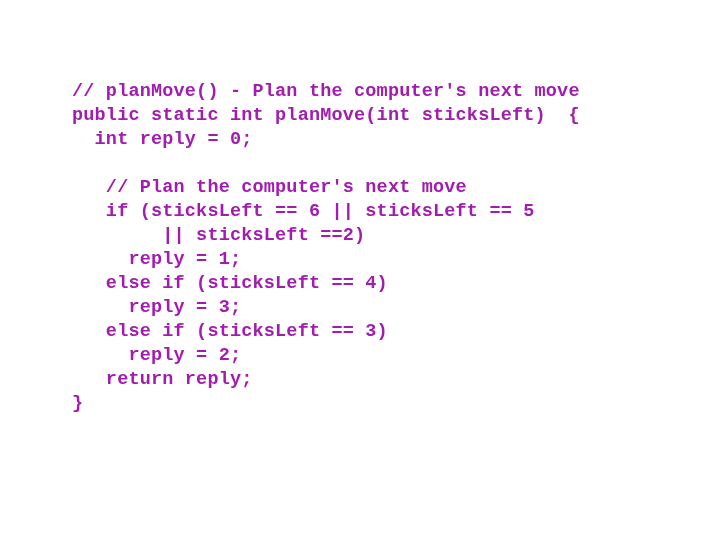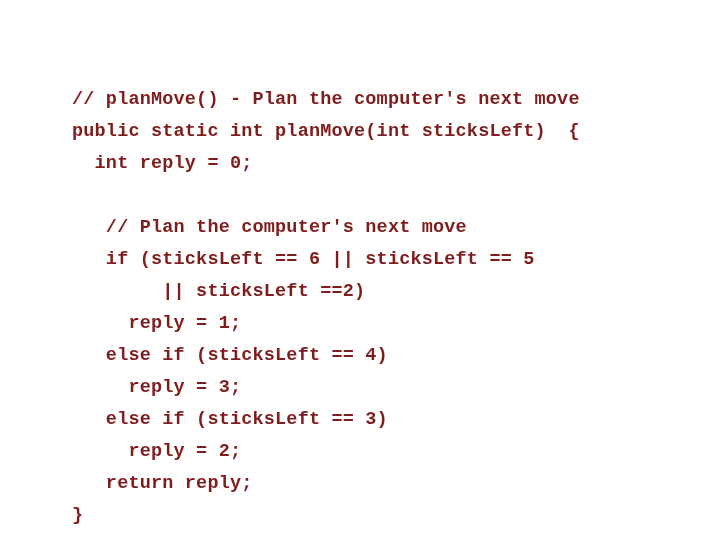--- a/index.html
+++ b/index.html
@@ -33,22 +33,21 @@
     color: #000000;
     white-space: pre;
     letter-spacing: 0.18px;
     -webkit-font-smoothing: none;
     font-smooth: never;
   }
   .code-line {
     display: block;
     white-space: pre;
     min-height: 24px;
-    color: #7f1d1d;
-    margin-top: 8px;
+    color: #a21caf;
   }
   .code-line.blank {
     height: 24px;
   }
 </style>
 </head>
 <body>
 
 <div id="slide" style="background: rgb(255, 255, 255);">
   <pre id="code-block" style="color: rgb(0, 0, 0);"><span class="code-line">// planMove() - Plan the computer's next move</span><span class="code-line">public static int planMove(int sticksLeft)  {</span><span class="code-line">  int reply = 0;</span><span class="code-line blank">&nbsp;</span><span class="code-line">   // Plan the computer's next move</span><span class="code-line">   if (sticksLeft == 6 || sticksLeft == 5</span><span class="code-line">        || sticksLeft ==2)</span><span class="code-line">     reply = 1;</span><span class="code-line">   else if (sticksLeft == 4)</span><span class="code-line">     reply = 3;</span><span class="code-line">   else if (sticksLeft == 3)</span><span class="code-line">     reply = 2;</span><span class="code-line">   return reply;</span><span class="code-line">}</span></pre>

